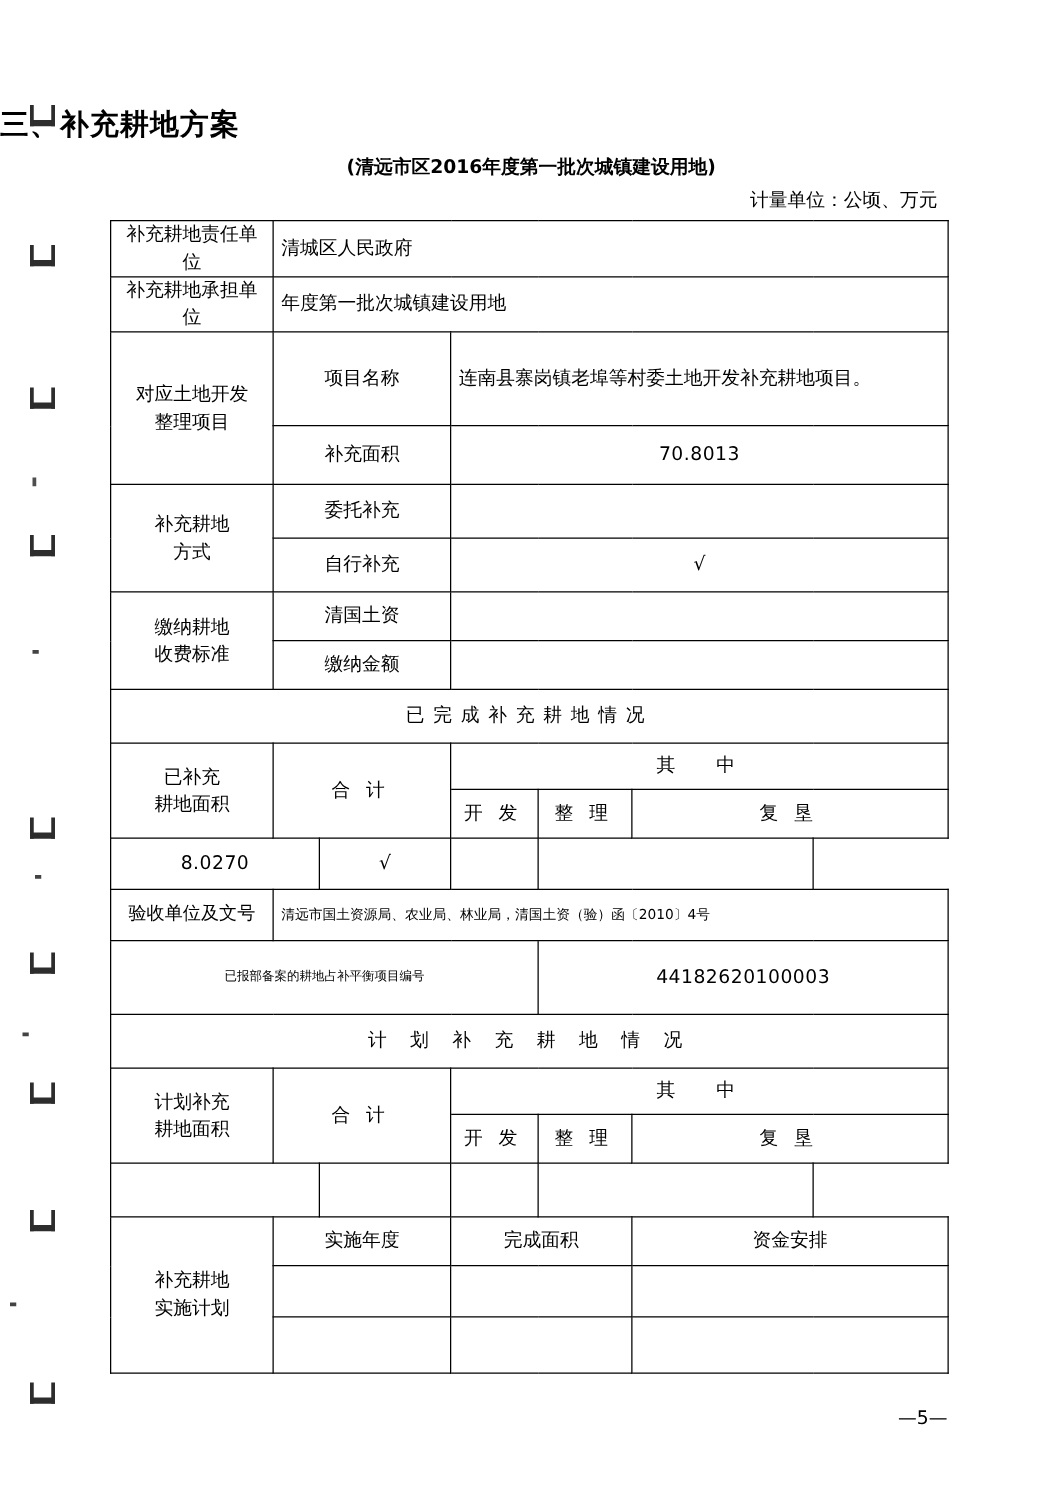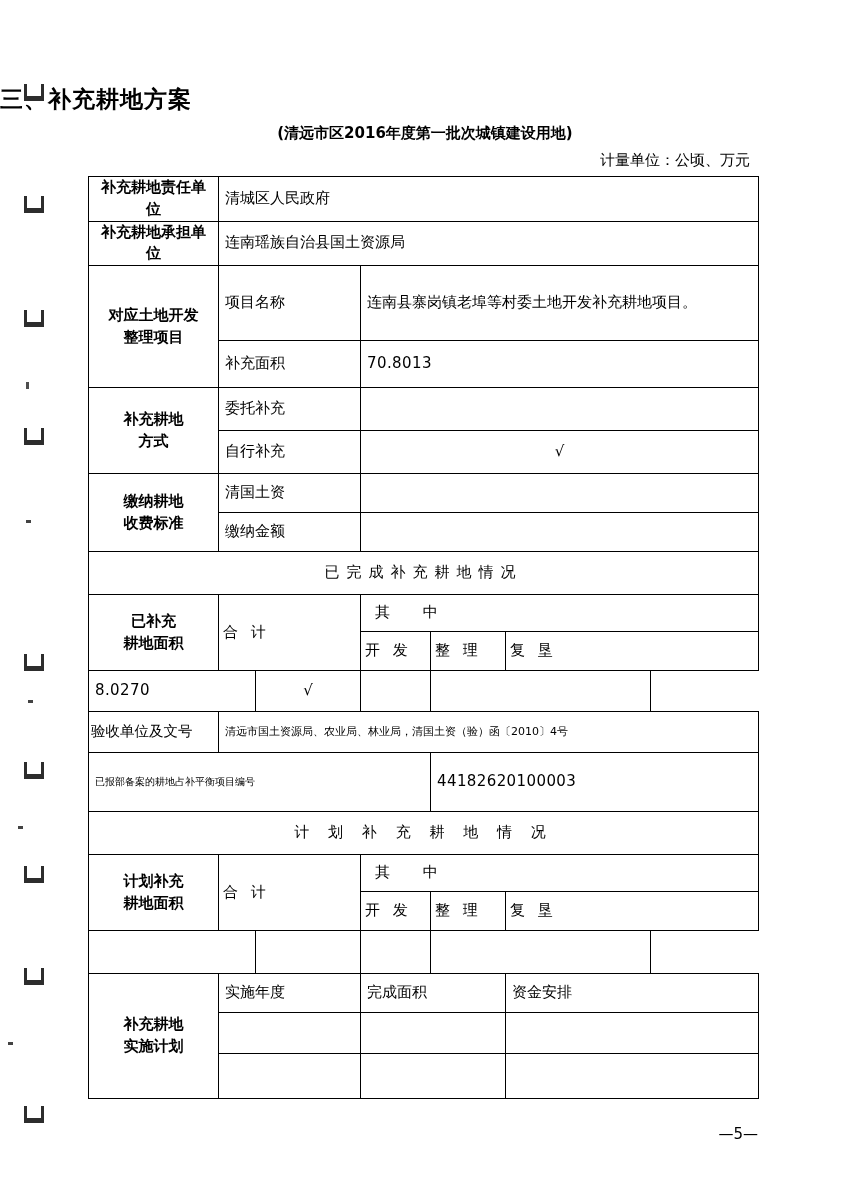--- a/index.html
+++ b/index.html
@@ -80,23 +80,23 @@
     width: 670px;
     table-layout: fixed;
   }
   table.form td {
     border: 1.6px solid #000;
     font-size: 15px;
     padding: 0 6px;
     vertical-align: middle;
     line-height: 1.45;
   }
-  .c { text-align: left; }
+  .c { text-align: center; }
   .l { text-align: left; }
-  .lbl { text-align: center; font-weight: bold; }
+  .lbl { text-align: center; }
   .banner {
     text-align: center;
     letter-spacing: 7px;
     font-size: 15.5px;
     padding-left: 7px;
     margin-left: 48px;
   }
   .check {
     font-size: 17px;
     text-align: center;
@@ -146,21 +146,21 @@
   </colgroup>
 
   <tbody>
         <tr>
     <td class="lbl" style="height:34px">补充耕地责任单位</td>
     <td class="l" colspan="6">清城区人民政府</td>
   </tr>
 
   <tr>
     <td class="lbl" style="height:36px">补充耕地承担单位</td>
-    <td class="l" colspan="6">连南瑶族自治县国土资源局</td>
+    <td class="l" colspan="6">年度第一批次城镇建设用地</td>
   </tr>
 
   <tr>
     <td class="lbl two-line" rowspan="2">
       <div>对应土地开发</div>
       <div>整理项目</div>
     </td>
     <td class="c" colspan="2" style="height:74px">项目名称</td>
     <td class="l" colspan="4">连南县寨岗镇老埠等村委土地开发补充耕地项目。</td>
   </tr>

